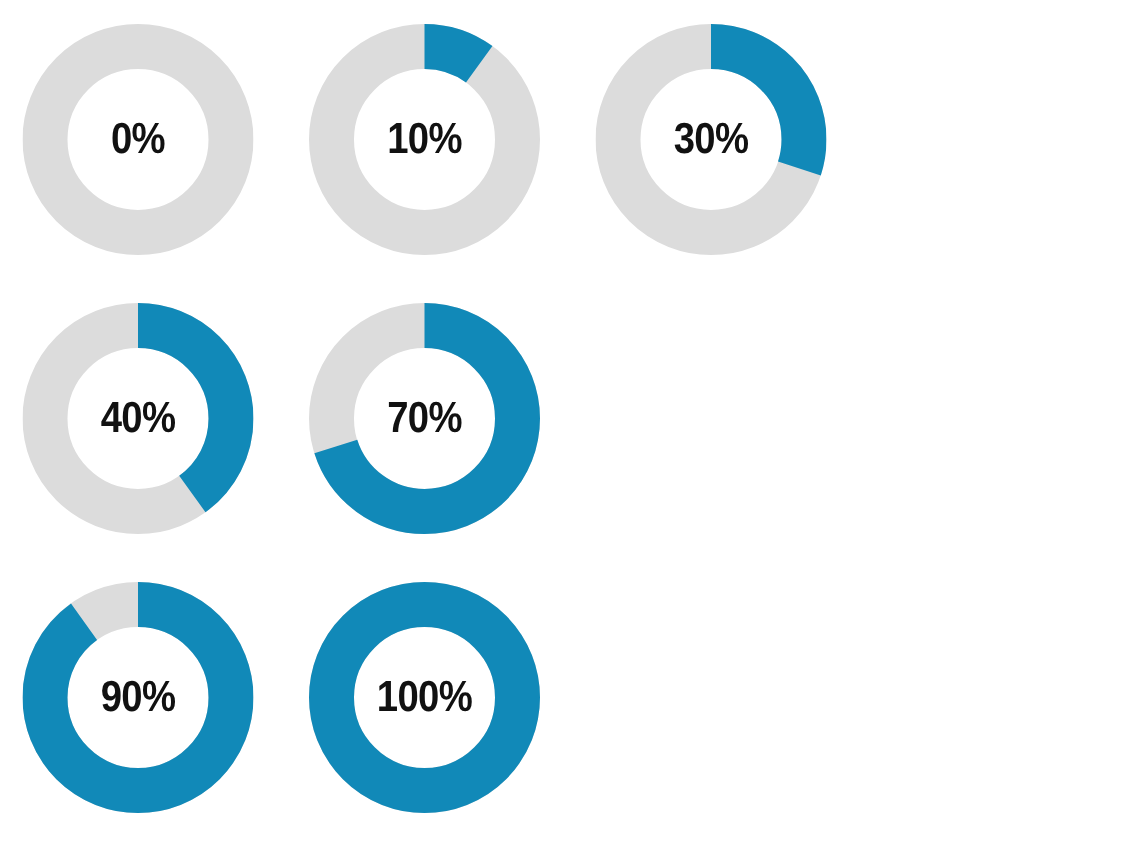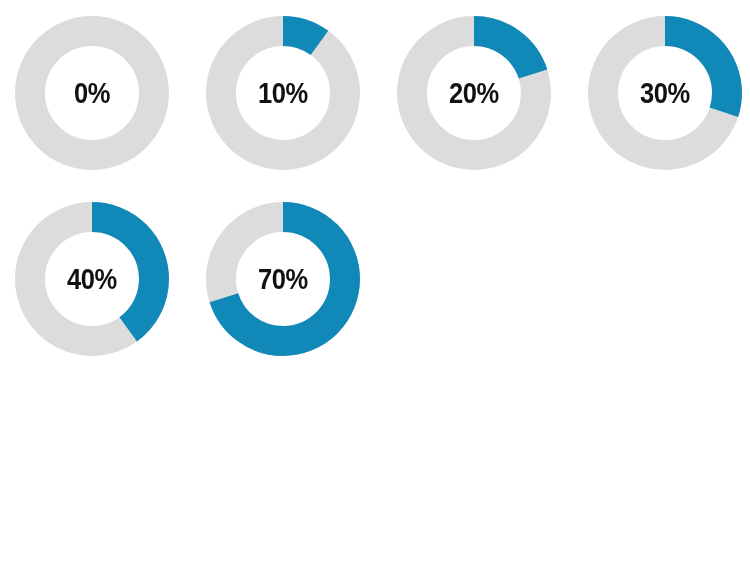--- a/index.html
+++ b/index.html
@@ -102,29 +102,20 @@
             <circle class="donut-track" cx="77" cy="77" r="62" stroke="#dcdcdc" stroke-width="30"></circle>
             <circle class="donut-value" cx="77" cy="77" r="62" stroke="#1189b8" stroke-width="30" stroke-dasharray="38.956 350.601"></circle>
           </svg>
           <div class="donut-label">10%</div>
         </div>
       </div>
       <div class="donut-cell">
         <div class="donut">
           <svg viewBox="0 0 154 154">
             <circle class="donut-track" cx="77" cy="77" r="62" stroke="#dcdcdc" stroke-width="30"></circle>
-            <circle class="donut-value" cx="77" cy="77" r="62" stroke="#1189b8" stroke-width="30" stroke-dasharray="77.911 311.646"></circle>
-          </svg>
-          <div class="donut-label">20%</div>
-        </div>
-      </div>
-      <div class="donut-cell">
-        <div class="donut">
-          <svg viewBox="0 0 154 154">
-            <circle class="donut-track" cx="77" cy="77" r="62" stroke="#dcdcdc" stroke-width="30"></circle>
             <circle class="donut-value" cx="77" cy="77" r="62" stroke="#1189b8" stroke-width="30" stroke-dasharray="116.867 272.690"></circle>
           </svg>
           <div class="donut-label">30%</div>
         </div>
       </div>
     </div>
     <div class="donut-row">
       <div class="donut-cell">
         <div class="donut">
           <svg viewBox="0 0 154 154">
@@ -138,15 +129,33 @@
         <div class="donut">
           <svg viewBox="0 0 154 154">
             <circle class="donut-track" cx="77" cy="77" r="62" stroke="#dcdcdc" stroke-width="30"></circle>
             <circle class="donut-value" cx="77" cy="77" r="62" stroke="#1189b8" stroke-width="30" stroke-dasharray="272.690 116.867"></circle>
           </svg>
           <div class="donut-label">70%</div>
         </div>
       </div>
     </div>
     <div class="donut-row">
+      <div class="donut-cell">
+        <div class="donut">
+          <svg viewBox="0 0 154 154">
+            <circle class="donut-track" cx="77" cy="77" r="62" stroke="#dcdcdc" stroke-width="30"></circle>
+            <circle class="donut-value" cx="77" cy="77" r="62" stroke="#1189b8" stroke-width="30" stroke-dasharray="350.601 38.956"></circle>
+          </svg>
+          <div class="donut-label">90%</div>
+        </div>
+      </div>
+      <div class="donut-cell">
+        <div class="donut">
+          <svg viewBox="0 0 154 154">
+            <circle class="donut-track" cx="77" cy="77" r="62" stroke="#dcdcdc" stroke-width="30"></circle>
+            <circle class="donut-value" cx="77" cy="77" r="62" stroke="#1189b8" stroke-width="30" stroke-dasharray="389.557 0.000"></circle>
+          </svg>
+          <div class="donut-label">100%</div>
+        </div>
+      </div>
       <div class="donut-cell empty"></div>
     </div>
   </div>
 
 </body></html>

